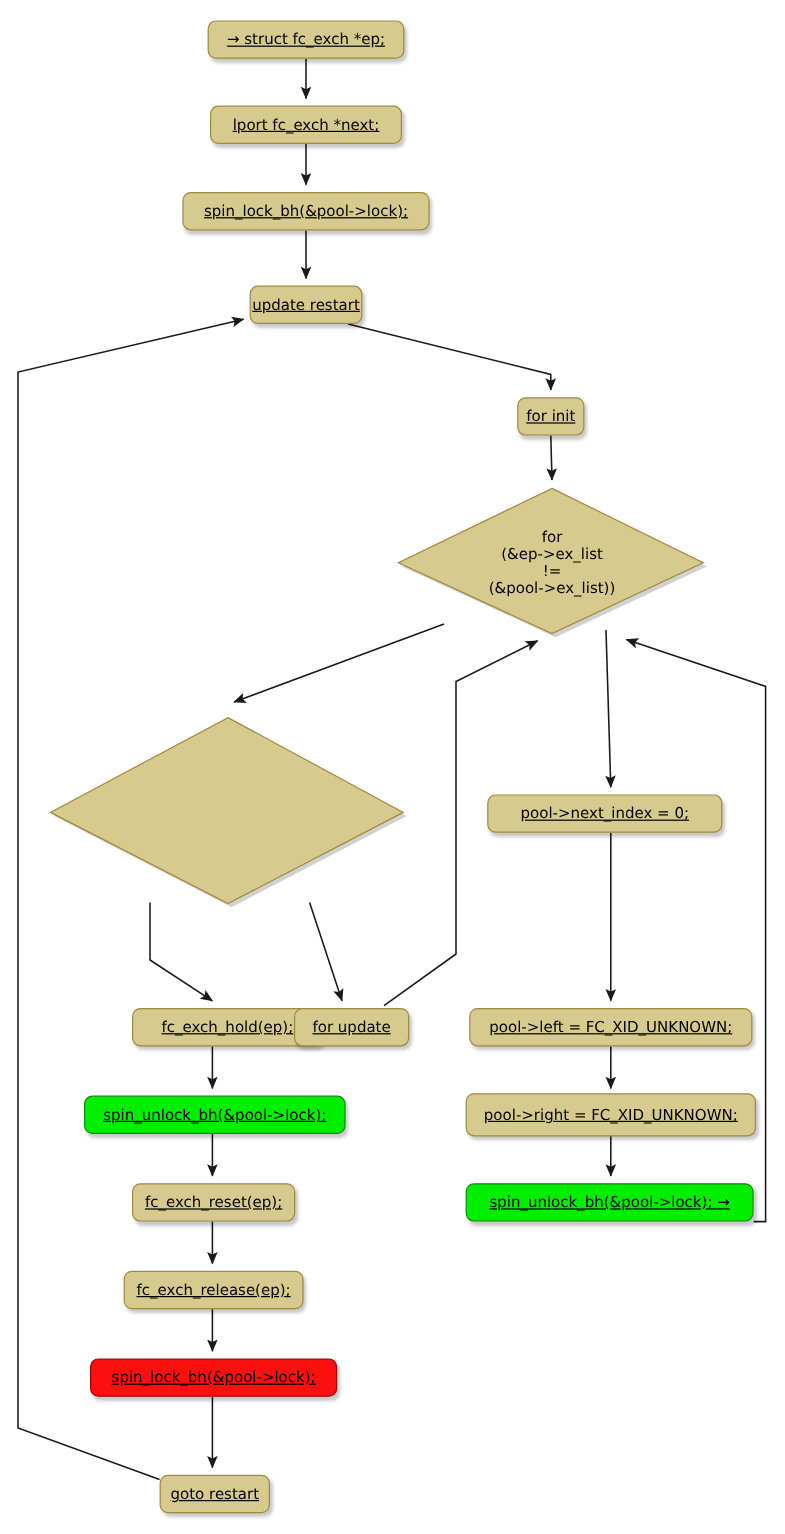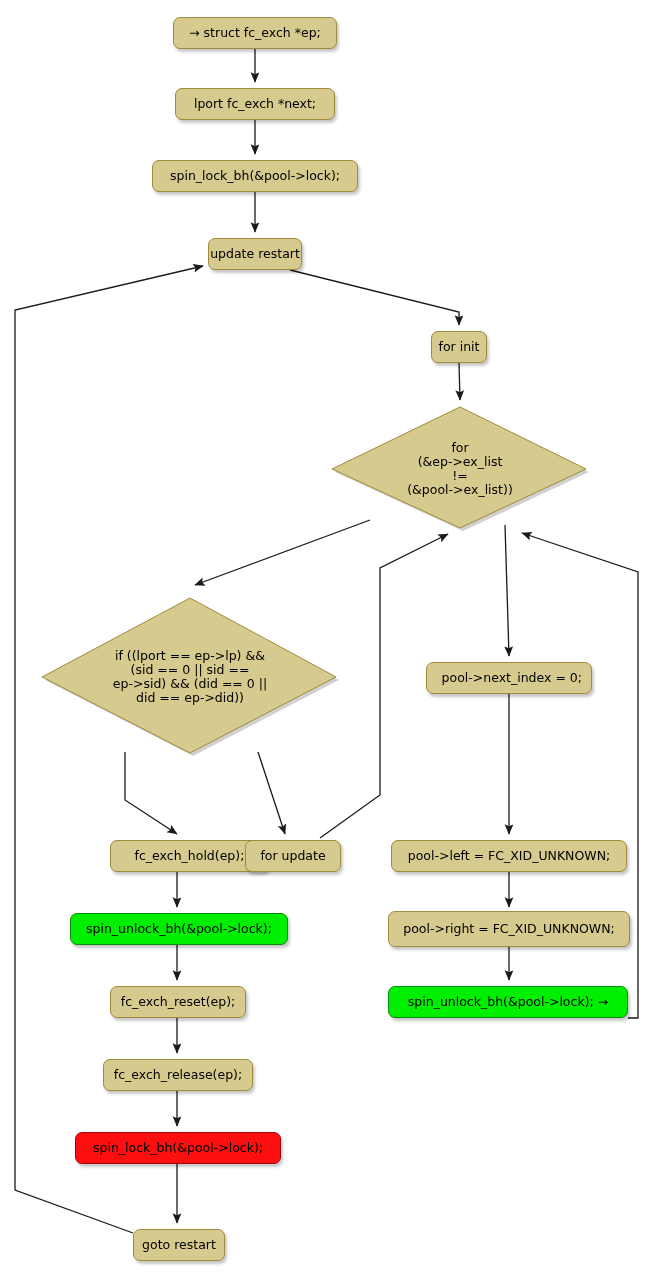--- a/index.html
+++ b/index.html
@@ -3,21 +3,21 @@
 <meta charset="utf-8">
 <style>
   html,body{margin:0;padding:0;background:#ffffff;}
   body{font-family:"DejaVu Sans","Liberation Sans",sans-serif;}
   #canvas{position:relative;width:654px;height:1278px;background:#ffffff;overflow:hidden;}
   #edges{position:absolute;left:0;top:0;width:654px;height:1278px;}
   .node{position:absolute;box-sizing:border-box;display:flex;align-items:center;
         justify-content:center;text-align:center;line-height:1.12;
         color:#000000;white-space:pre;}
   .box{border:1px solid #a08a3c;border-radius:7px;background:#d6ca8e;
-       box-shadow:2px 3px 3px rgba(0,0,0,0.22);font-size:12.5px;padding:1px 9px;}
+       box-shadow:2px 3px 3px rgba(0,0,0,0.22);font-size:12.5px;padding:1px 9px;text-decoration:underline;}
   .box.green{background:#00ee00;border-color:#0c8c0c;}
   .box.red{background:#fb0f0f;border-color:#9b0707;}
   .diamond{font-size:12.5px;background:transparent;border:none;box-shadow:none;}
   .diamond .dshape{position:absolute;left:0;top:0;width:100%;height:100%;}
   .diamond .dtext{position:relative;z-index:2;width:72%;}
 </style>
 </head>
 <body>
 
 <div id="canvas">
@@ -59,27 +59,24 @@
       <div class="node diamond" style="left: 330px; top: 406px; width: 260px; height: 126px;"><svg class="dshape" viewBox="0 0 260 126" preserveAspectRatio="none">
           <path d="M133,4 L259,66 L133,125 L5,66 Z" fill="rgba(0,0,0,0.18)"></path>
           <path d="M130,1 L256,63 L130,122 L2,63 Z" fill="#d6ca8e" stroke="#a08a3c" stroke-width="1"></path>
         </svg><div class="dtext">for
 (&amp;ep-&gt;ex_list
 !=
 (&amp;pool-&gt;ex_list))</div></div>
       <div class="node diamond" style="left: 40px; top: 597px; width: 300px; height: 160px;"><svg class="dshape" viewBox="0 0 300 160" preserveAspectRatio="none">
           <path d="M153,4 L299,83 L153,159 L5,83 Z" fill="rgba(0,0,0,0.18)"></path>
           <path d="M150,1 L296,80 L150,156 L2,80 Z" fill="#d6ca8e" stroke="#a08a3c" stroke-width="1"></path>
-        </svg><div class="dtext">if ((lport == ep-&gt;lp) &amp;&amp;
-(sid == 0 || sid ==
-ep-&gt;sid) &amp;&amp; (did == 0 ||
-did == ep-&gt;did))</div></div>
+        </svg></div>
       <div class="node box " style="left: 110px; top: 840px; width: 159px; height: 32px;"><span>fc_exch_hold(ep);</span></div>
       <div class="node box " style="left: 245px; top: 840px; width: 96px; height: 32px;"><span>for update</span></div>
-      <div class="node box " style="left: 426px; top: 662px; width: 166px; height: 32px; justify-content: flex-end;"><span>pool-&gt;next_index = 0;</span></div>
+      <div class="node box " style="left: 406px; top: 662px; width: 196px; height: 32px;"><span>pool-&gt;next_index = 0;</span></div>
       <div class="node box green" style="left: 70px; top: 913px; width: 218px; height: 32px;"><span>spin_unlock_bh(&amp;pool-&gt;lock);</span></div>
       <div class="node box " style="left: 391px; top: 840px; width: 236px; height: 32px;"><span>pool-&gt;left = FC_XID_UNKNOWN;</span></div>
       <div class="node box " style="left: 110px; top: 986px; width: 136px; height: 32px;"><span>fc_exch_reset(ep);</span></div>
       <div class="node box " style="left: 388px; top: 911px; width: 242px; height: 36px;"><span>pool-&gt;right = FC_XID_UNKNOWN;</span></div>
       <div class="node box " style="left: 103px; top: 1059px; width: 150px; height: 32px;"><span>fc_exch_release(ep);</span></div>
       <div class="node box green" style="left: 388px; top: 986px; width: 240px; height: 32px;"><span>spin_unlock_bh(&amp;pool-&gt;lock); →</span></div>
       <div class="node box red" style="left: 75px; top: 1132px; width: 206px; height: 32px;"><span>spin_lock_bh(&amp;pool-&gt;lock);</span></div>
       <div class="node box " style="left: 133px; top: 1229px; width: 92px; height: 32px;"><span>goto restart</span></div>
     </div>
 </div>

